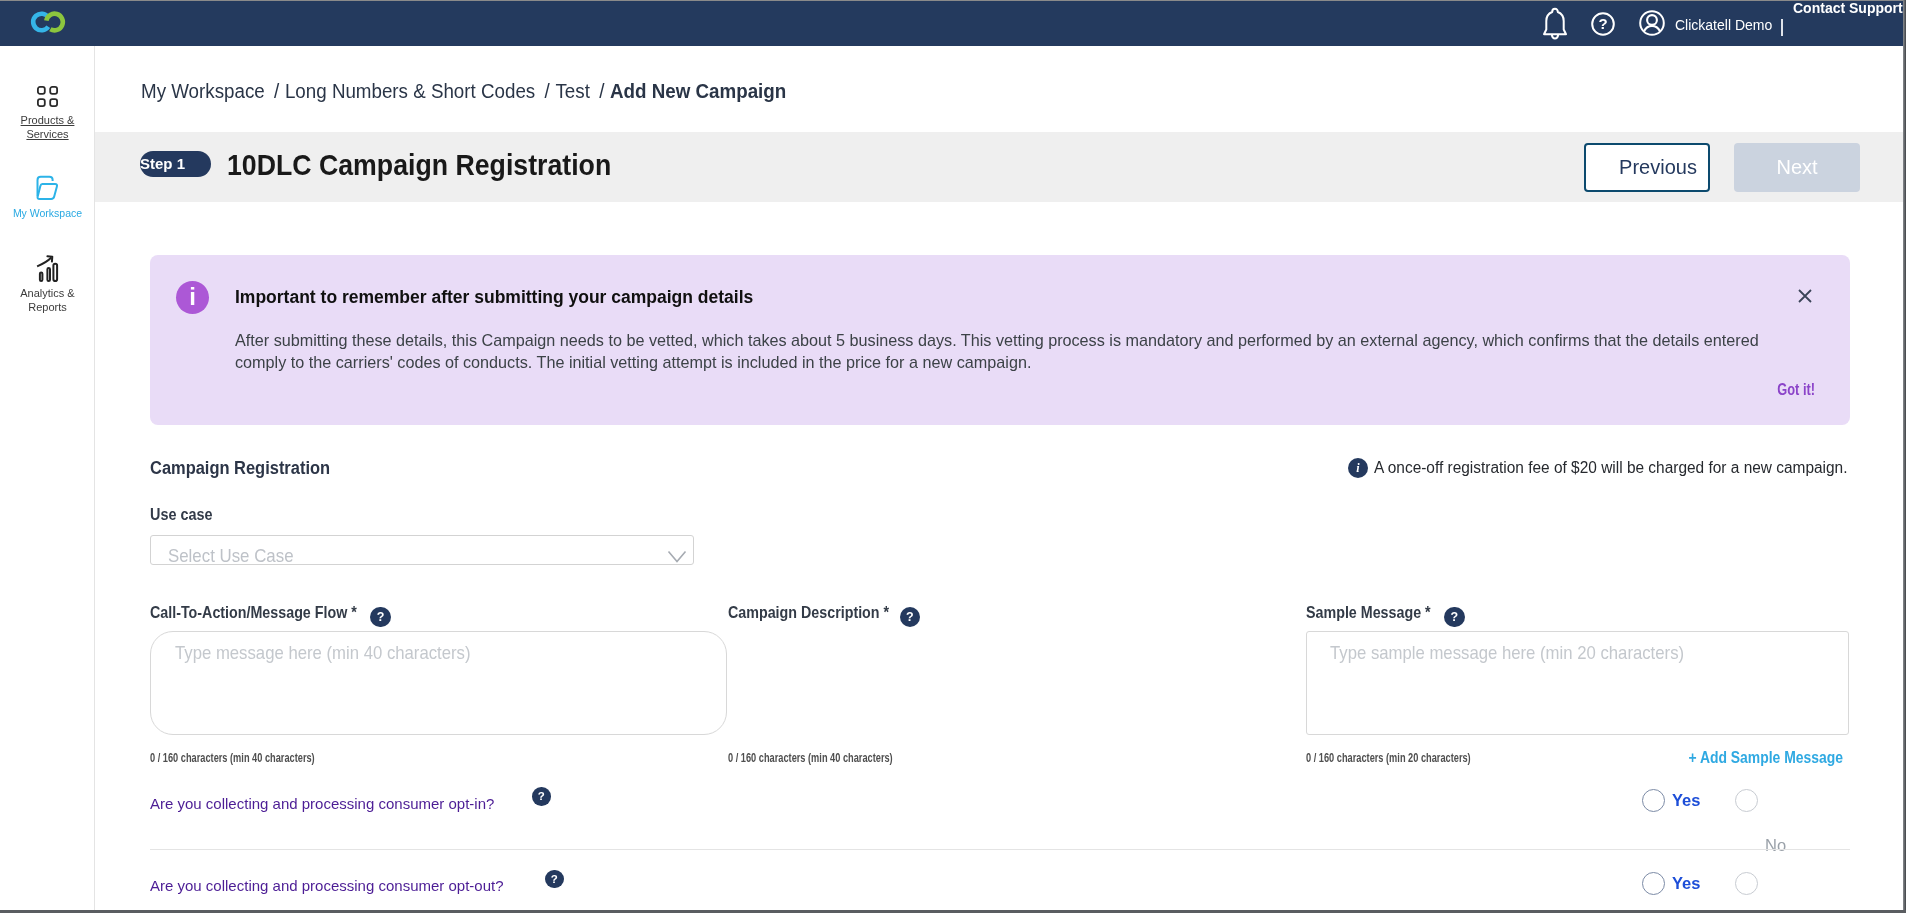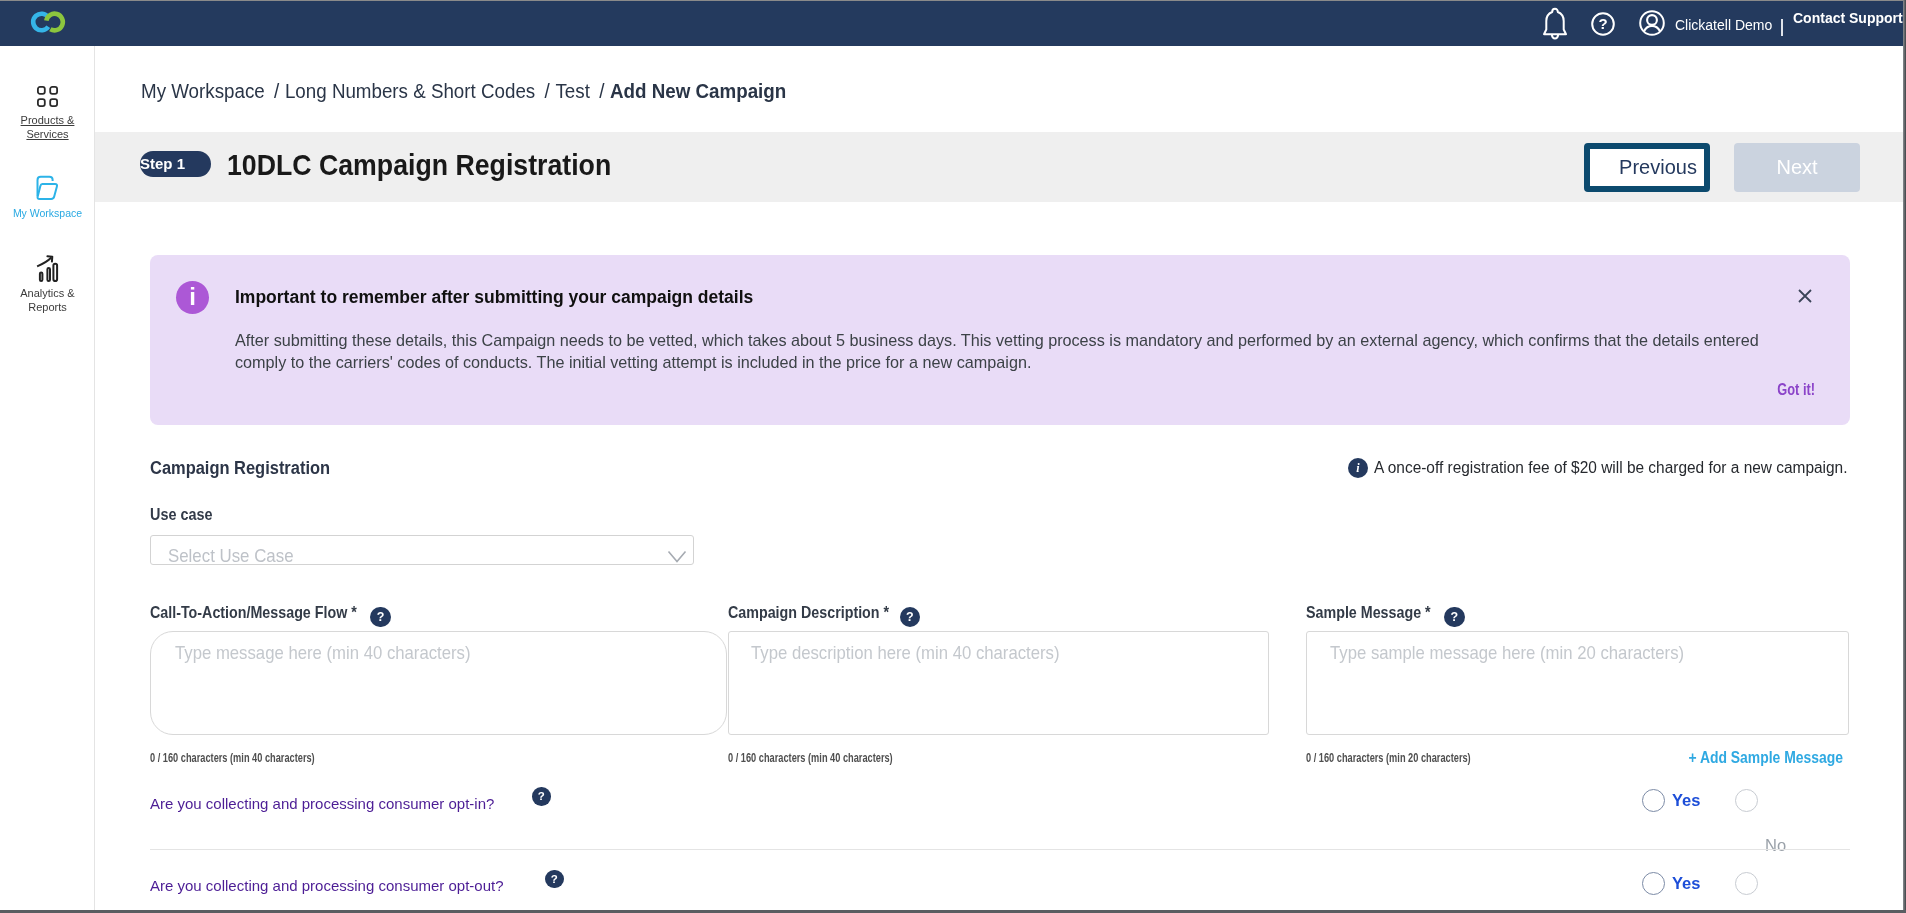--- a/index.html
+++ b/index.html
@@ -18,21 +18,21 @@
 
 
 #crumb { left:141px; top:80px; font-size:20px; color:#2A3547; transform:scaleX(0.938); transform-origin:0 0; white-space:nowrap; }
 #crumb b { font-weight:bold; }
 .csep { padding:0 6px 0 10px; }
 
 
 #band { left:95px; top:132px; width:1808px; height:70px; background:#EFEFEF; }
 #pill { left:140px; top:151px; width:71px; height:26px; border-radius:13px; background:#24395E; color:#fff; font-size:15px; font-weight:bold; text-align:left; line-height:26px; }
 #title { left:227px; top:148px; font-size:30px; font-weight:bold; color:#191919; transform:scaleX(0.89); transform-origin:0 0; white-space:nowrap; }
-#btn-prev { left:1584px; top:143px; width:126px; height:49px; background:#fff; border:6px solid #0c4a6e; border-radius:4px; color:#24395E; font-size:20px; display:flex; align-items:center; justify-content:center;padding-left:22px; }
+#btn-prev { left:1584px; top:143px; width:126px; height:49px; background:#fff; border:2px solid #0c4a6e; border-radius:4px; color:#24395E; font-size:20px; display:flex; align-items:center; justify-content:center;padding-left:22px; }
 #btn-next { left:1734px; top:143px; width:126px; height:49px; background:#CBD3DF; border-radius:4px; color:#fff; font-size:20px; display:flex; align-items:center; justify-content:center; }
 
 
 #alert { left:150px; top:255px; width:1700px; height:170px; background:#E9DCF7; border-radius:8px; }
 #ai { left:176px; top:281px; width:33px; height:33px; border-radius:50%; background:#AC58D6; color:#fff; font-weight:bold; font-size:24px; text-align:center; line-height:32px; }
 #atitle { left:235px; top:287px; font-size:17.5px; font-weight:bold; color:#101010; }
 #abody { left:235px; top:330px; font-size:16.2px; color:#3C4247; line-height:21.5px; white-space:nowrap; }
 #agot { left:1600px; top:381px; width:215px; text-align:right; font-size:16px; font-weight:bold; color:#8B43C9; transform:scaleX(0.8); transform-origin:100% 0; }
 
 
@@ -86,21 +86,21 @@
     <circle cx="12" cy="12" r="10.8" fill="none" stroke="#fff" stroke-width="2"></circle>
     <text x="12" y="17.2" font-size="15" font-weight="bold" fill="#fff" text-anchor="middle" font-family="Liberation Sans">?</text>
   </svg>
   <svg class="abs" style="left:1639px; top:10px;" width="26" height="26" viewBox="0 0 26 26">
     <circle cx="13" cy="13" r="11.8" fill="none" stroke="#fff" stroke-width="2"></circle>
     <circle cx="13" cy="10" r="4.9" fill="none" stroke="#fff" stroke-width="2.1"></circle>
     <path d="M4.9 21.5 C6.8 17.7 9.6 15.9 13 15.9 C16.4 15.9 19.2 17.7 21.1 21.5" fill="none" stroke="#fff" stroke-width="2.1"></path>
   </svg>
   <div class="abs navtxt" style="left:1675px; top:17px;">Clickatell Demo</div>
   <div class="abs" style="left:1781px; top:19px; width:1.5px; height:17px; background:#dfe3ea;"></div>
-  <div class="abs navtxt" style="left:1793px; top:10px; font-weight:bold;">Contact Support</div>
+  <div class="abs navtxt" style="left:1793px; top:0; font-weight:bold;">Contact Support</div>
 
   <div class="abs" id="sidebar"></div>
   <svg class="abs" style="left:37px; top:85.5px;" width="21" height="21" viewBox="0 0 21 21">
     <rect x="0.9" y="0.9" width="6.9" height="6.9" rx="2.1" fill="none" stroke="#2b2b2b" stroke-width="1.8"></rect>
     <rect x="13.2" y="0.9" width="6.9" height="6.9" rx="2.1" fill="none" stroke="#2b2b2b" stroke-width="1.8"></rect>
     <rect x="0.9" y="13.2" width="6.9" height="6.9" rx="2.1" fill="none" stroke="#2b2b2b" stroke-width="1.8"></rect>
     <rect x="13.2" y="13.2" width="6.9" height="6.9" rx="2.1" fill="none" stroke="#2b2b2b" stroke-width="1.8"></rect>
   </svg>
   <div class="abs sbtext" style="left:0; top:113px;text-decoration:underline;">Products &amp;<br>Services</div>
 
@@ -151,23 +151,20 @@
   <div class="abs flabel" style="left:150px;">Call-To-Action/Message Flow *</div>
   <div class="abs qbadge" style="left:370.4px; top:606.5px;">?</div>
   <div class="abs flabel" style="left:727.5px;">Campaign Description *</div>
   <div class="abs qbadge" style="left:899.5px; top:606.5px;">?</div>
   <div class="abs flabel" style="left:1305.5px;">Sample Message *</div>
   <div class="abs qbadge" style="left:1444px; top:606.5px;">?</div>
 
   <div class="abs ta" style="left:150px; width:577px;border-radius:23px;">
       <span class="ph" style="left:24px;">Type message here (min 40 characters)</span>
     </div>
-  <div class="abs ta" style="left:728px; width:541px;">
-      <span class="ph" style="left:22px;">Type description here (min 40 characters)</span>
-    </div>
   <div class="abs ta" style="left:1306px;">
       <span class="ph">Type sample message here (min 20 characters)</span>
     </div>
 
   <div class="abs count" style="left:150px;">0 / 160 characters (min 40 characters)</div>
   <div class="abs count" style="left:728px;">0 / 160 characters (min 40 characters)</div>
   <div class="abs count" style="left:1306px;">0 / 160 characters (min 20 characters)</div>
   <div class="abs" id="addsample">+ Add Sample Message</div>
 
   <div class="abs qrow" style="left:150px; top:795px;">Are you collecting and processing consumer opt-in?</div>

